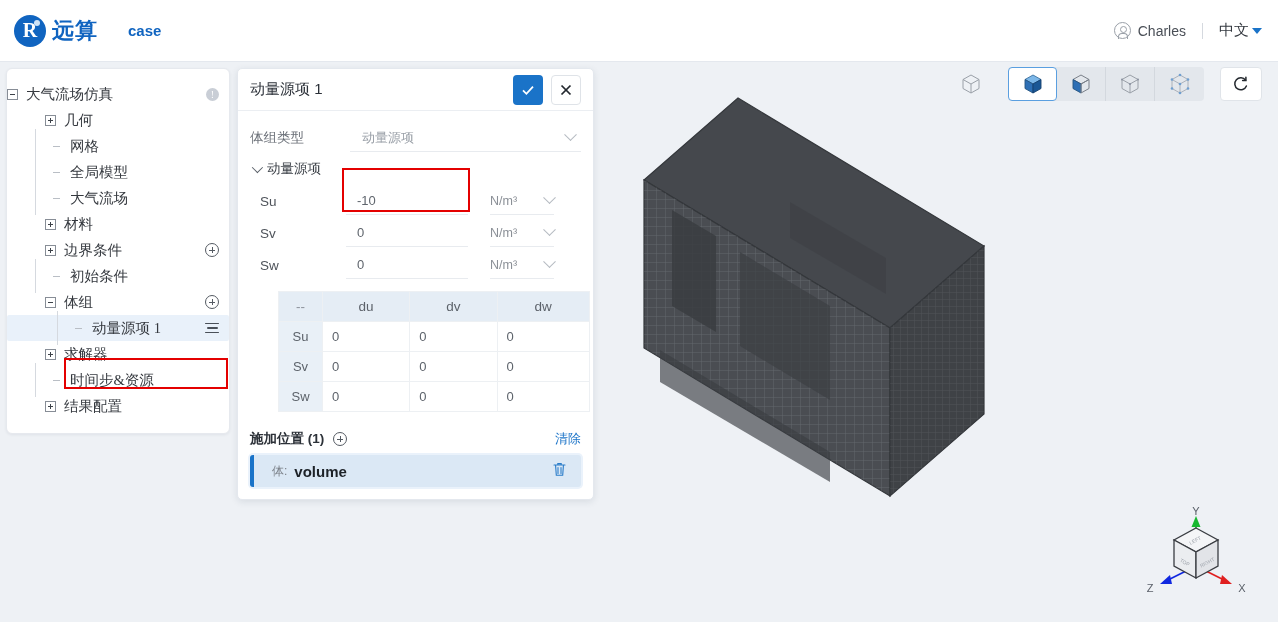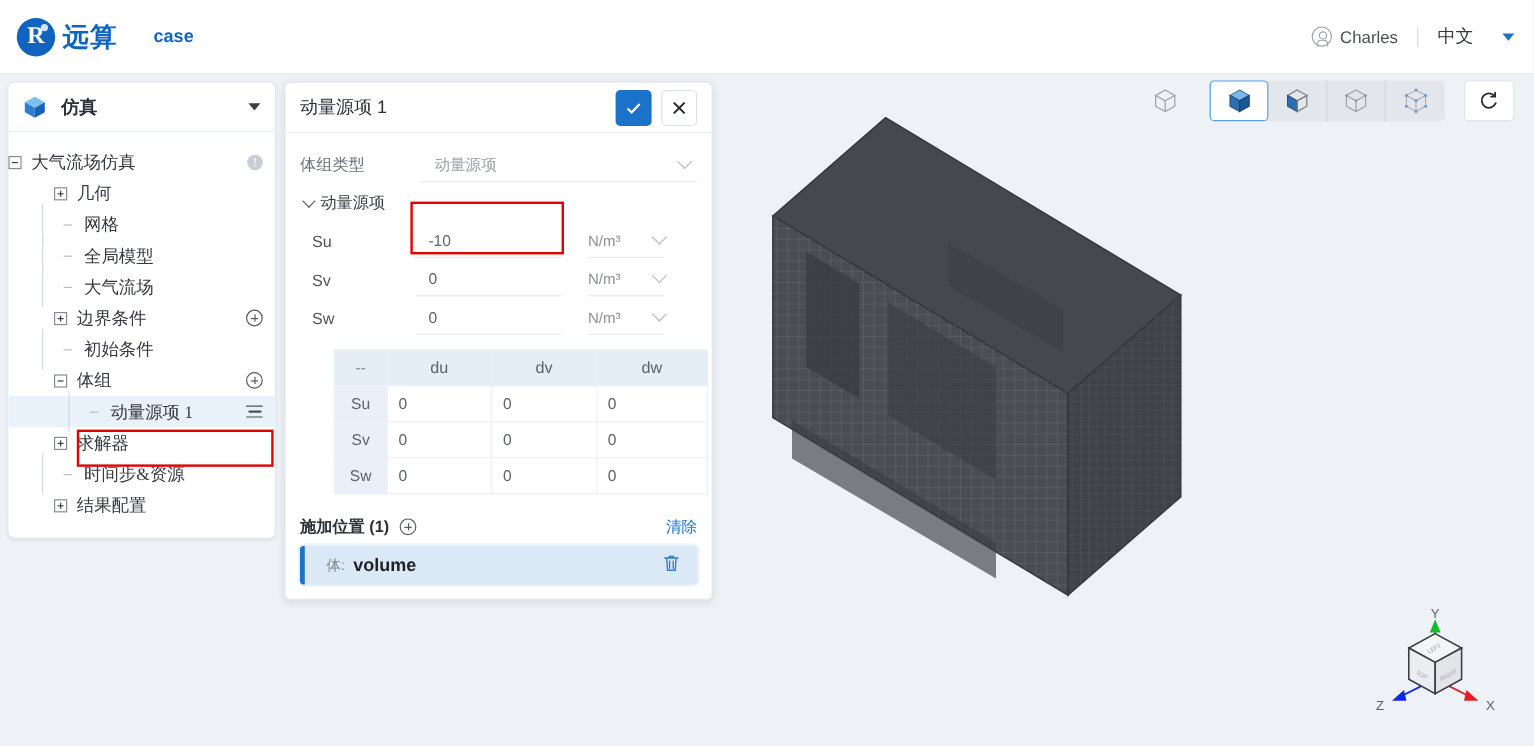--- a/index.html
+++ b/index.html
@@ -51,21 +51,21 @@
   .avatar-ring::before {
     content: ""; position: absolute; left: 5px; top: 3px;
     width: 5px; height: 5px; border-radius: 50%; border: 1px solid #9aa0a8;
   }
   .avatar-ring::after {
     content: ""; position: absolute; left: 3.5px; top: 9.5px;
     width: 8px; height: 5px; border-radius: 4px 4px 0 0;
     border: 1px solid #9aa0a8; border-bottom: none;
   }
   .divider-v { width: 1px; height: 16px; background: #d5d9df; margin: 0 6px; }
-  .lang { display: flex; align-items: center; gap: 24px; color: #33383f; font-size: 15px; }
+  .lang { display: flex; align-items: center; gap: 3px; color: #33383f; font-size: 15px; }
   .caret-down {
     width: 0; height: 0; border-left: 5px solid transparent;
     border-right: 5px solid transparent; border-top: 6px solid #1a73c8;
   }
 
   
   .sidebar {
     position: absolute; left: 6px; top: 68px; width: 224px;
     background: #ffffff; border: 1px solid #e6e9ee; border-radius: 6px;
     box-shadow: 0 1px 3px rgba(30,45,70,.07);
@@ -289,29 +289,20 @@
       </div>
       <span class="divider-v"></span>
       <div class="lang">
         <span>中文</span>
         <span class="caret-down"></span>
       </div>
     </div>
   </div>
 
   <div class="sidebar">
-    <div class="sb-head">
-      <svg class="cube-icon" viewBox="0 0 24 24">
-        <polygon points="12,2 22,7.5 12,13 2,7.5" fill="#7cc0ee"></polygon>
-        <polygon points="2,7.5 12,13 12,23 2,17.5" fill="#2f7fd0"></polygon>
-        <polygon points="22,7.5 12,13 12,23 22,17.5" fill="#1a63b4"></polygon>
-      </svg>
-      <span class="sb-title">仿真</span>
-      <span class="sb-caret"></span>
-    </div>
     <div class="tree" id="tree">
         <div class="tnode lv0">
           <span class="exp"></span>
           <span class="lbl">大气流场仿真</span>
           <span class="trail">
             <span class="info-badge">!</span>
           </span>
         </div>
         <div class="tnode lv1">
           <span class="exp plus"></span>
@@ -324,20 +315,24 @@
         </div>
         <div class="tnode lv2">
           <span class="vline" style="left: 28px;"></span>
           <span class="stub"></span>
           <span class="lbl">全局模型</span>
         </div>
         <div class="tnode lv2">
           <span class="vline" style="left: 28px;"></span>
           <span class="stub"></span>
           <span class="lbl">大气流场</span>
+        </div>
+        <div class="tnode lv1">
+          <span class="exp plus"></span>
+          <span class="lbl">材料</span>
         </div>
         <div class="tnode lv1">
           <span class="exp plus"></span>
           <span class="lbl">边界条件</span>
           <span class="trail">
             <span class="plus-circle"></span>
           </span>
         </div>
         <div class="tnode lv2">
           <span class="vline" style="left: 28px;"></span>

